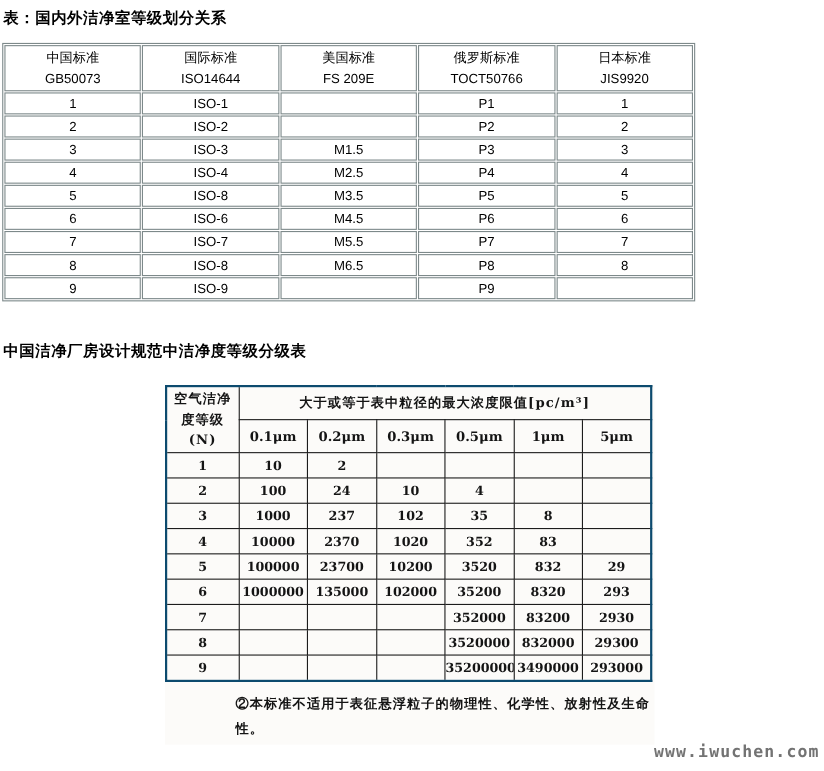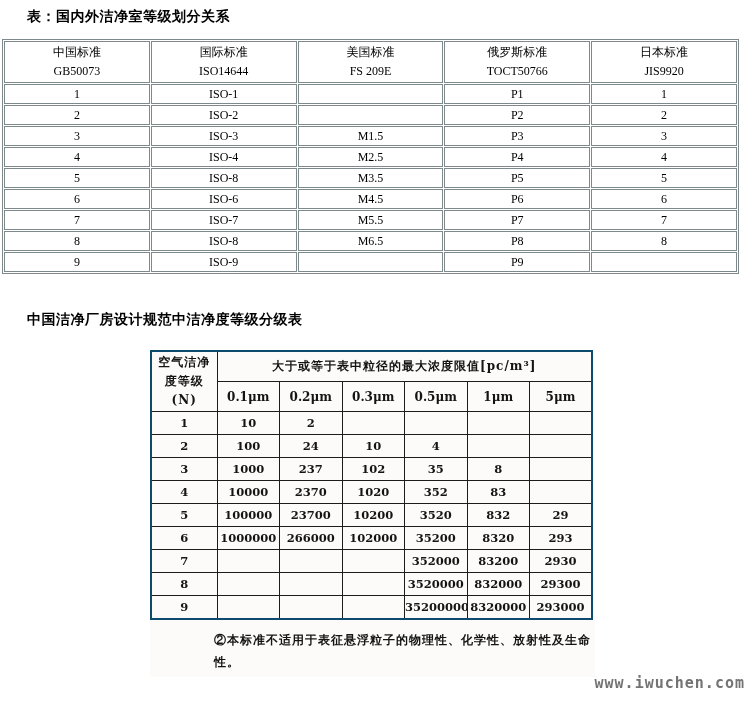--- a/index.html
+++ b/index.html
@@ -15,34 +15,33 @@
     color: #000;
     overflow: hidden;
   }
 
   
   .heading {
     font-size: 14px;
     font-weight: bold;
     padding-left: 3px;
     letter-spacing: 0.5px;
-    margin-left: 24px;
   }
   .heading-top { padding-top: 8px; }
   .heading-section2 { margin-top: 37px; }
 
   
   table.standards {
     margin: 13px 2px 0 2px;
-    width: 737px;
+    width: 630px;
     table-layout: fixed;
     border-collapse: separate;
     border-spacing: 1px;
     border: 1px solid #7d898a;
-    font-family: Liberation Serif, serif;
+    font-family: Liberation Sans, sans-serif;
     font-size: 12px;
   }
   table.standards th,
   table.standards td {
     border: 1px solid #7d898a;
     background: #ffffff;
     text-align: center;
     vertical-align: middle;
     font-weight: normal;
     padding: 0;
@@ -283,21 +282,21 @@
           <td>100000</td>
           <td>23700</td>
           <td>10200</td>
           <td>3520</td>
           <td>832</td>
           <td>29</td>
         </tr>
         <tr>
           <td>6</td>
           <td>1000000</td>
-          <td>266000</td>
+          <td>135000</td>
           <td>102000</td>
           <td>35200</td>
           <td>8320</td>
           <td>293</td>
         </tr>
         <tr>
           <td>7</td>
           <td></td>
           <td></td>
           <td></td>
@@ -313,21 +312,21 @@
           <td>3520000</td>
           <td>832000</td>
           <td>29300</td>
         </tr>
         <tr>
           <td>9</td>
           <td></td>
           <td></td>
           <td></td>
           <td>35200000</td>
-          <td>8320000</td>
+          <td>3490000</td>
           <td>293000</td>
         </tr>
       </tbody>
   </table>
 
   <div class="notes">
     <div class="note-indent">②本标准不适用于表征悬浮粒子的物理性、化学性、放射性及生命性。</div>
 
   </div>
 </div>

